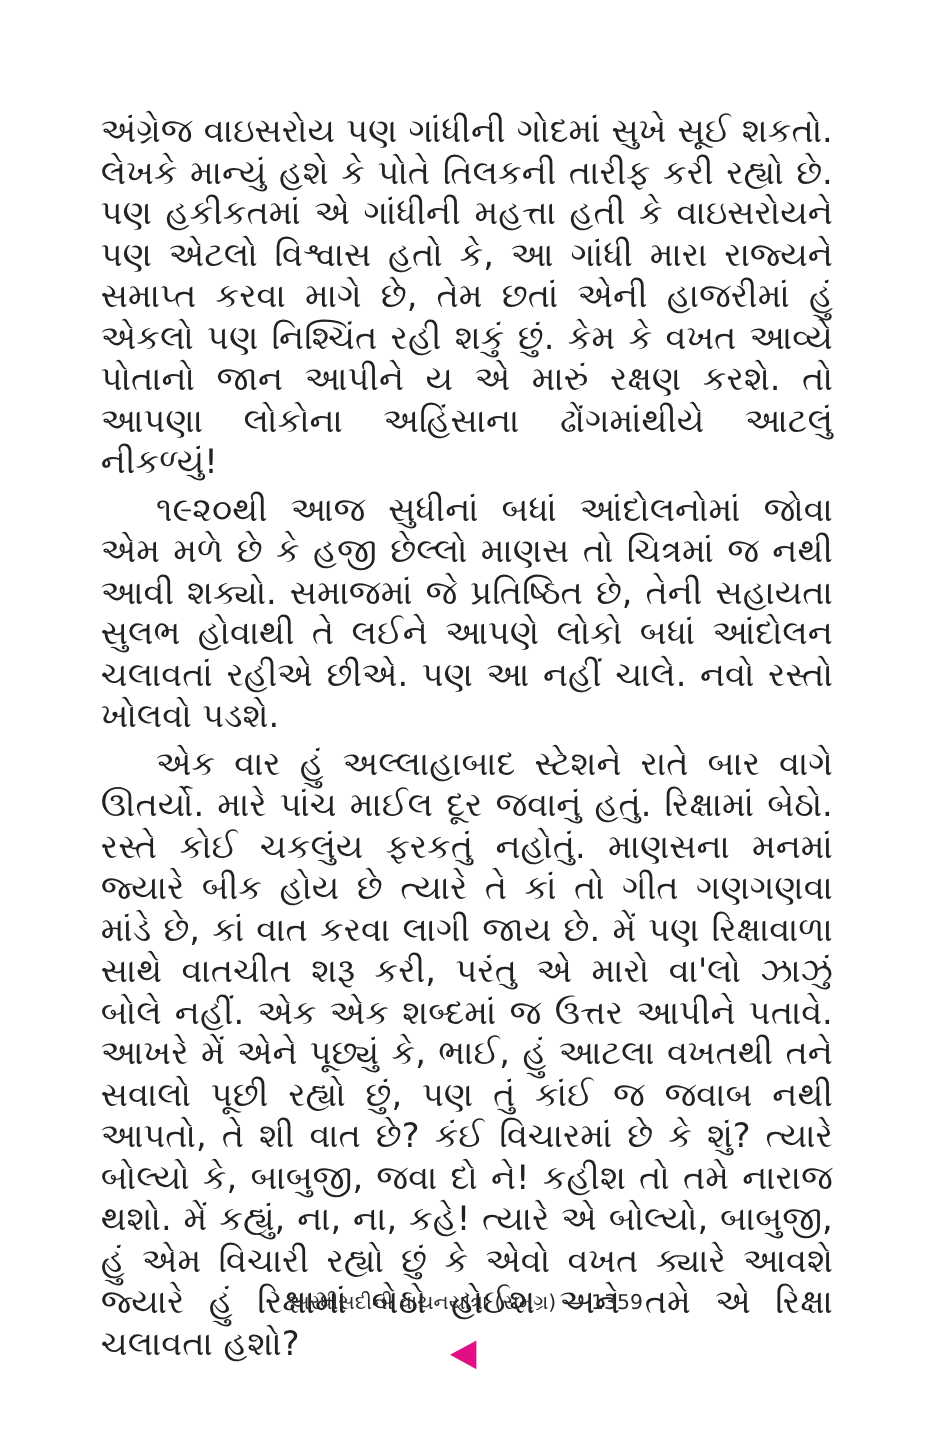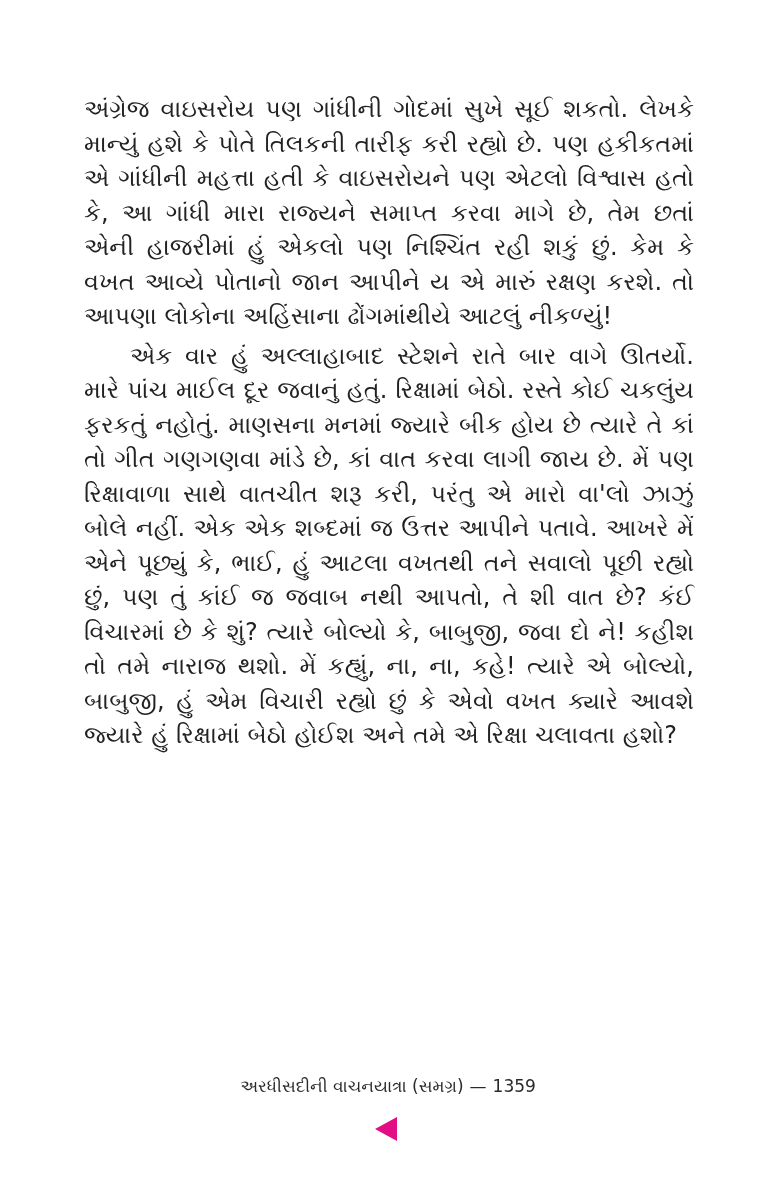--- a/index.html
+++ b/index.html
@@ -17,21 +17,21 @@
   }
   .text-block {
     position: absolute;
     left: 84px;
     top: 92px;
     width: 610px;
     color: #222222;
   }
   .text-block p {
     margin: 0 0 5px 0;
-    font-size: 24px;
+    font-size: 28px;
     line-height: 34.5px;
     text-align: justify;
     color: #222222;
   }
   .text-block p.indent {
     text-indent: 46px;
   }
   .footer {
     position: absolute;
     left: 0;
@@ -57,20 +57,21 @@
     cursor: pointer;
   }
 </style>
 </head>
 <body>
 
 <div class="page">
 
   <div class="text-block">
     <p>અંગ્રેજ વાઇસરોય પણ ગાંધીની ગોદમાં સુખે સૂઈ શકતો. લેખકે માન્યું હશે કે પોતે તિલકની તારીફ કરી રહ્યો છે. પણ હકીકતમાં એ ગાંધીની મહત્તા હતી કે વાઇસરોયને પણ એટલો વિશ્વાસ હતો કે, આ ગાંધી મારા રાજ્યને સમાપ્ત કરવા માગે છે, તેમ છતાં એની હાજરીમાં હું એકલો પણ નિશ્ચિંત રહી શકું છું. કેમ કે વખત આવ્યે પોતાનો જાન આપીને ય એ મારું રક્ષણ કરશે. તો આપણા લોકોના અહિંસાના ઢોંગમાંથીયે આટલું નીકળ્યું!</p>
+    <p class="indent">૧૯૨૦થી આજ સુધીનાં બધાં આંદોલનોમાં જોવા એમ મળે છે કે હજી છેલ્લો માણસ તો ચિત્રમાં જ નથી આવી શક્યો. સમાજમાં જે પ્રતિષ્ઠિત છે, તેની સહાયતા સુલભ હોવાથી તે લઈને આપણે લોકો બધાં આંદોલન ચલાવતાં રહીએ છીએ. પણ આ નહીં ચાલે. નવો રસ્તો ખોલવો પડશે.</p>
     <p class="indent">એક વાર હું અલ્લાહાબાદ સ્ટેશને રાતે બાર વાગે ઊતર્યો. મારે પાંચ માઈલ દૂર જવાનું હતું. રિક્ષામાં બેઠો. રસ્તે કોઈ ચકલુંય ફરકતું નહોતું. માણસના મનમાં જ્યારે બીક હોય છે ત્યારે તે કાં તો ગીત ગણગણવા માંડે છે, કાં વાત કરવા લાગી જાય છે. મેં પણ રિક્ષાવાળા સાથે વાતચીત શરૂ કરી, પરંતુ એ મારો વા'લો ઝાઝું બોલે નહીં. એક એક શબ્દમાં જ ઉત્તર આપીને પતાવે. આખરે મેં એને પૂછ્યું કે, ભાઈ, હું આટલા વખતથી તને સવાલો પૂછી રહ્યો છું, પણ તું કાંઈ જ જવાબ નથી આપતો, તે શી વાત છે? કંઈ વિચારમાં છે કે શું? ત્યારે બોલ્યો કે, બાબુજી, જવા દો ને! કહીશ તો તમે નારાજ થશો. મેં કહ્યું, ના, ના, કહે! ત્યારે એ બોલ્યો, બાબુજી, હું એમ વિચારી રહ્યો છું કે એવો વખત ક્યારે આવશે જ્યારે હું રિક્ષામાં બેઠો હોઈશ અને તમે એ રિક્ષા ચલાવતા હશો?</p>
   </div>
 
   <div class="footer">
     <span>અરધીસદીની વાચનયાત્રા (સમગ્ર)</span><span class="sep">—</span><span>1359</span>
   </div>
 
   <div class="nav-arrow" style="border-right-color: rgb(227, 14, 132);"></div>
 
 </div>

